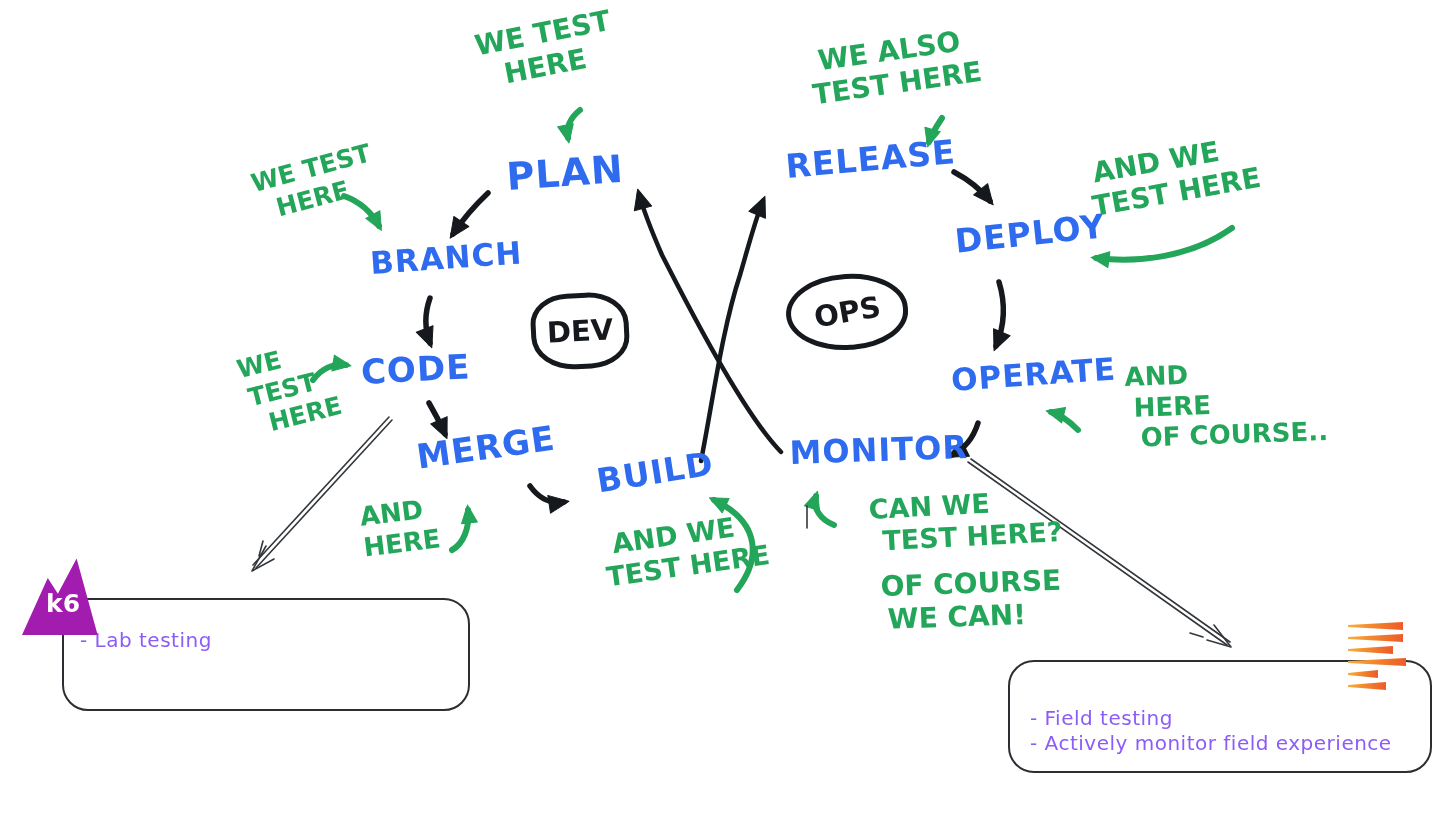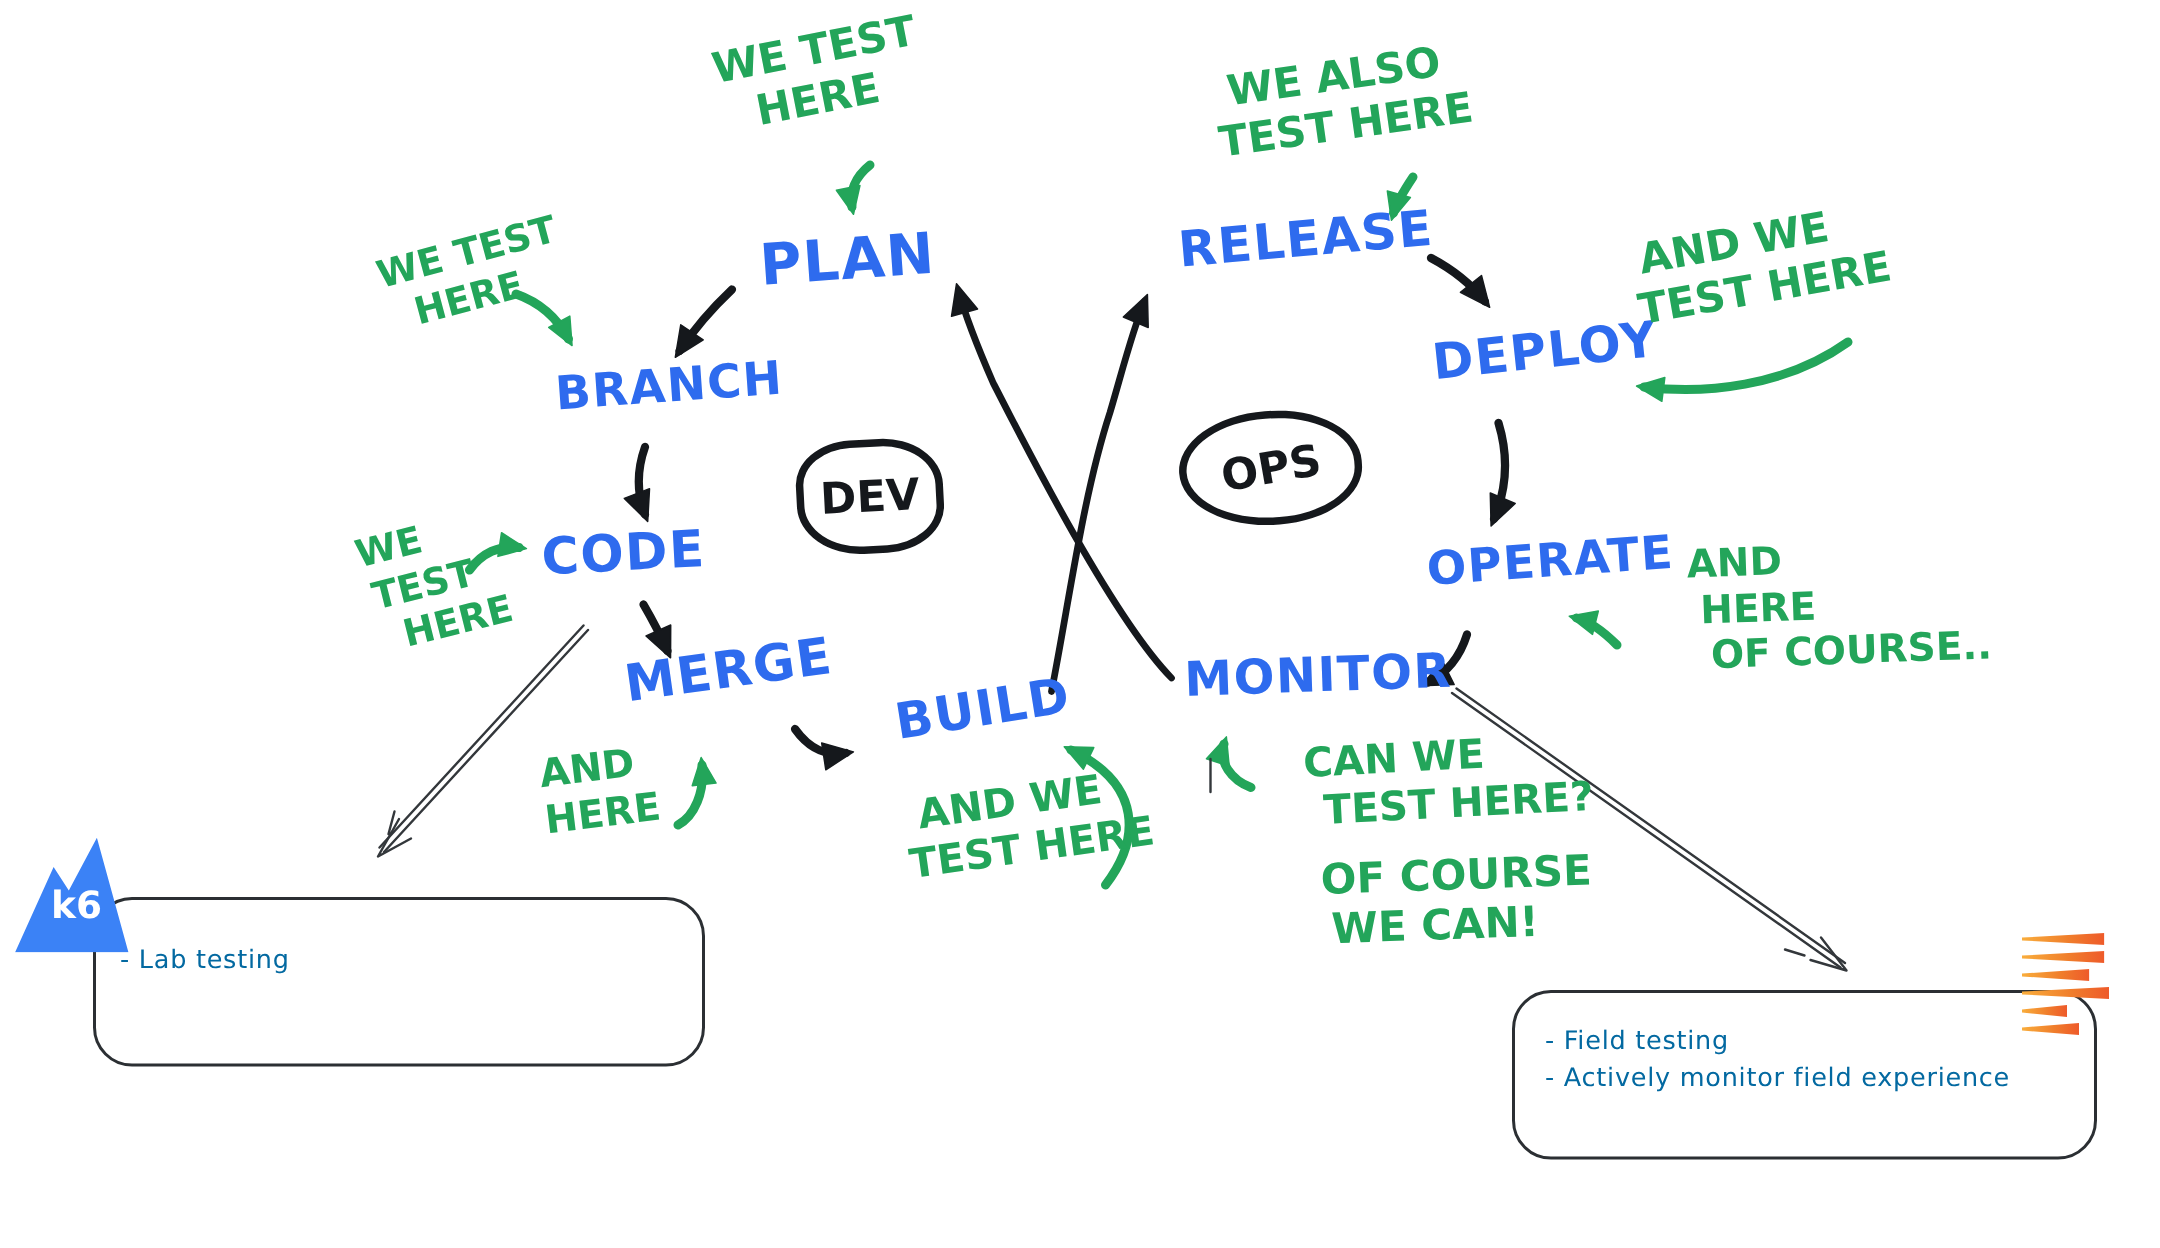--- a/index.html
+++ b/index.html
@@ -19,25 +19,25 @@
   .badge{
     position:absolute;border:5px solid #15181c;background:#fff;
     display:flex;align-items:center;justify-content:center;
     color:#15181c;font-weight:bold;
   }
   .callout{
     position:absolute;border:2.5px solid #2b2f33;border-radius:26px;background:#fff;
     box-sizing:border-box;z-index:2;
   }
   .callout .item{
-    color:#0369a1;font-size:17px;line-height:25px;white-space:nowrap;
+    color:#8b5cf6;font-size:20px;line-height:25px;white-space:nowrap;
     letter-spacing:.5px;
   }
   .k6-logo{
-    position:absolute;left:10px;top:557px;width:78px;height:78px;background:#3b82f6;
+    position:absolute;left:22px;top:557px;width:78px;height:78px;background:#a21caf;
     clip-path:polygon(0% 100%, 33% 27%, 46% 47%, 70% 2%, 97% 100%);
     z-index:3;
   }
   .k6-logo .k6-text{
     position:absolute;left:24px;top:32px;color:#ffffff;font-weight:bold;font-size:25px;
   }
   .faro-logo{position:absolute;left:1348px;top:622px;width:62px;height:68px;z-index:3;}
   .faro-stripe{
     height:8px;margin-bottom:4px;
     clip-path:polygon(0 38%, 100% 0%, 100% 100%, 0 62%);
@@ -164,21 +164,21 @@
     <div style="margin-left:6px;">WE CAN!</div>
   </div>
 
   <div class="callout" style="left:62px;top:598px;width:408px;height:113px;padding:28px 0 0 16px;">
     <div class="item">- Lab testing</div>
   </div>
   <div class="k6-logo">
     <span class="k6-text">k6</span>
   </div>
 
-  <div class="callout" style="left:1008px;top:660px;width:390px;height:113px;padding:20px 0 0 20px;">
+  <div class="callout" style="left:1008px;top:660px;width:424px;height:113px;padding:44px 0 0 20px;">
     <div class="item">- Field testing</div>
     <div class="item">- Actively monitor field experience</div>
   </div>
   <div class="faro-logo">
     <div class="faro-stripe" style="width:55px;"></div>
     <div class="faro-stripe" style="width:55px;"></div>
     <div class="faro-stripe" style="width:45px;"></div>
     <div class="faro-stripe" style="width:58px;"></div>
     <div class="faro-stripe" style="width:30px;"></div>
     <div class="faro-stripe" style="width:38px;"></div>

